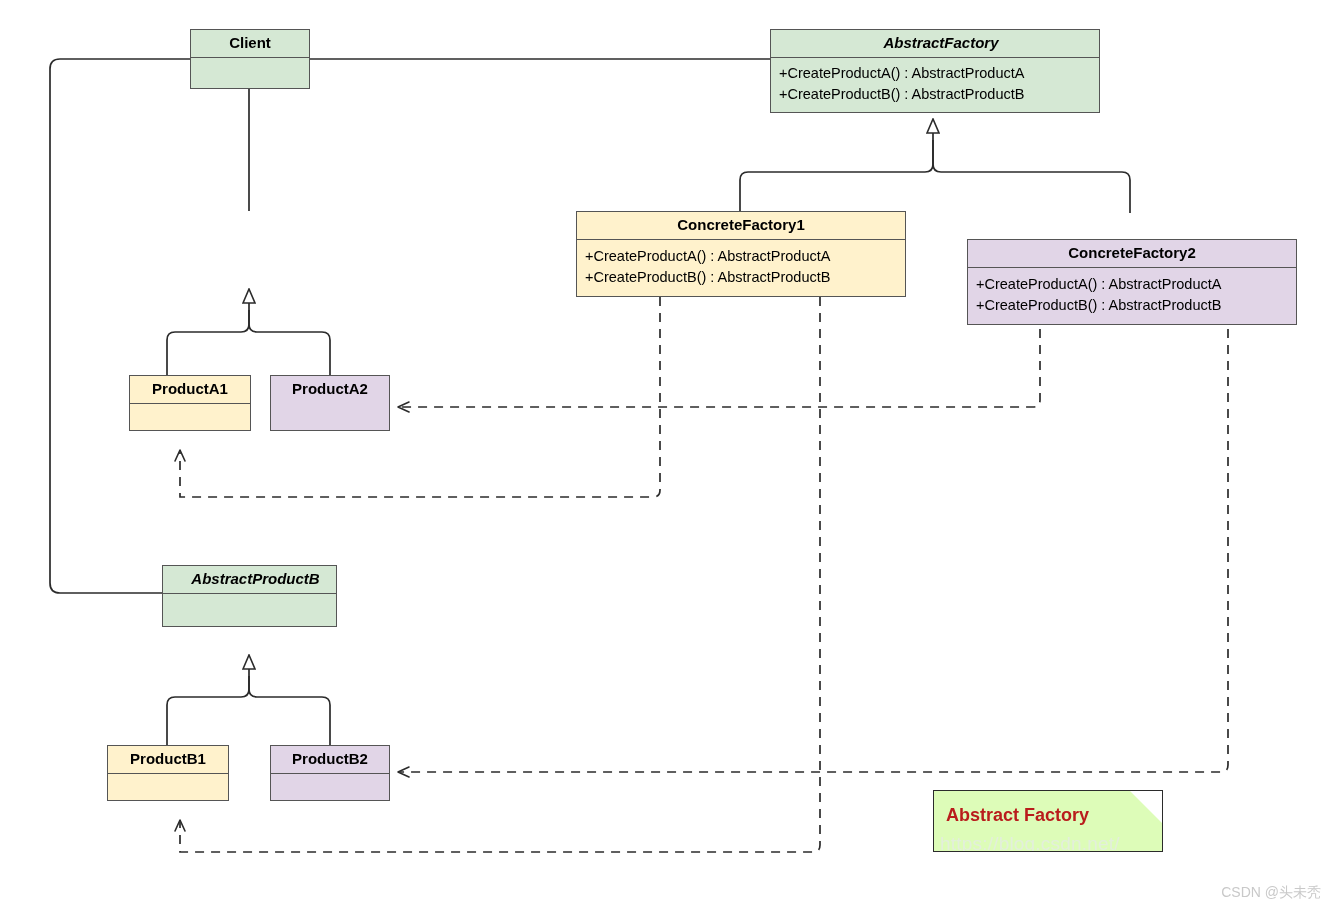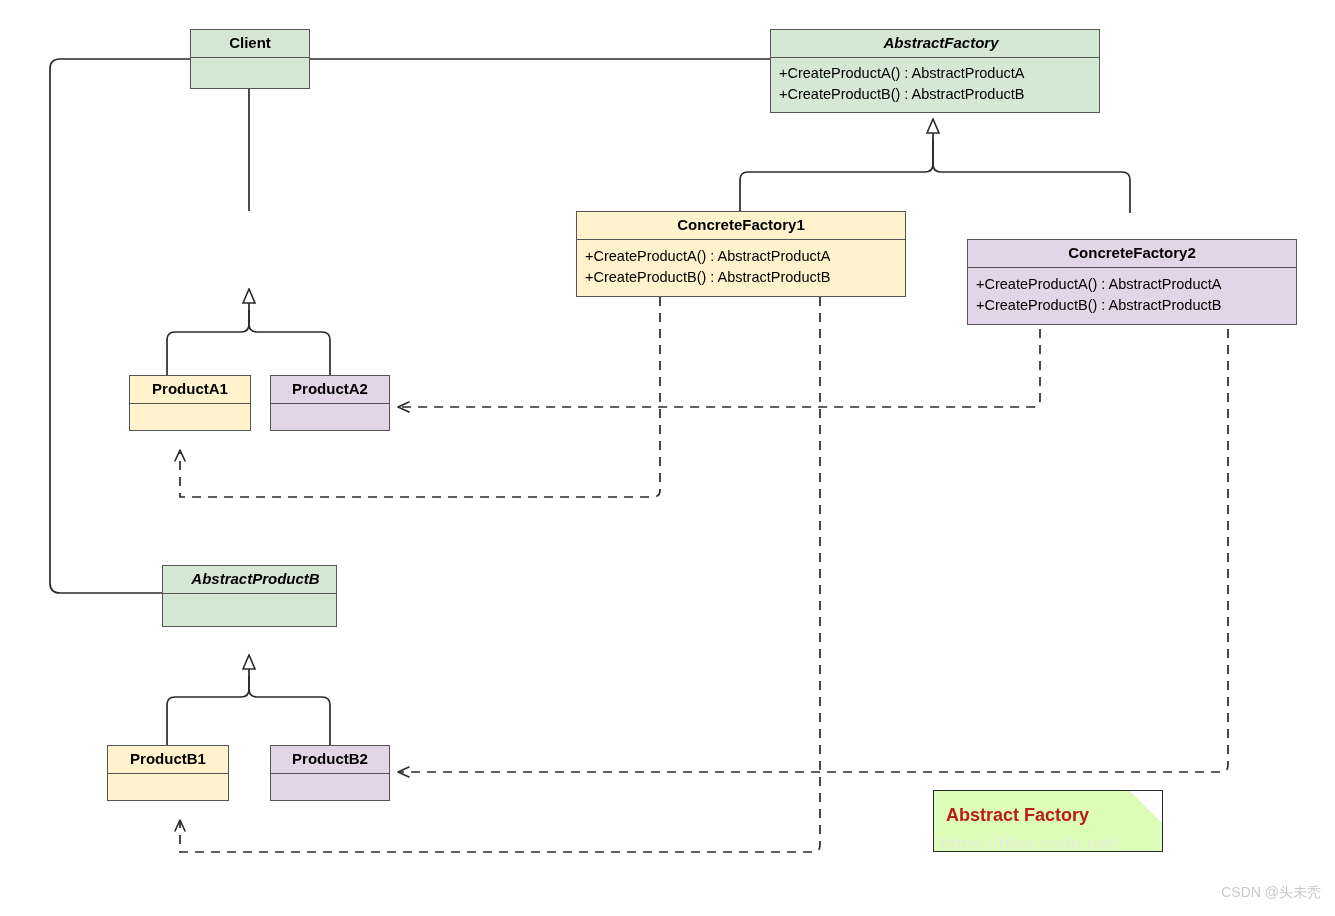--- a/index.html
+++ b/index.html
@@ -194,21 +194,21 @@
       <div class="uml-member">+CreateProductB() : AbstractProductB</div>
     </div>
   </div>
 
 
   <div class="uml-box fill-yellow" style="left:107px; top:375px; width:122px; height:56px;margin-left:22px;">
     <div class="uml-title">ProductA1</div>
     <div class="uml-body empty"></div>
   </div>
 
-  <div class="uml-box fill-purple" style="left:270px; top:375px; width:120px; height:56px;">
+  <div class="uml-box fill-purple" style="left:270px; top:375px; width:120px; height:56px;align-items:center;">
     <div class="uml-title">ProductA2</div>
     <div class="uml-body empty"></div>
   </div>
 
   <div class="uml-box fill-green" style="left:162px; top:565px; width:175px; height:62px;">
     <div class="uml-title italic">AbstractProductB</div>
     <div class="uml-body empty"></div>
   </div>
 
   <div class="uml-box fill-yellow" style="left:107px; top:745px; width:122px; height:56px;">

